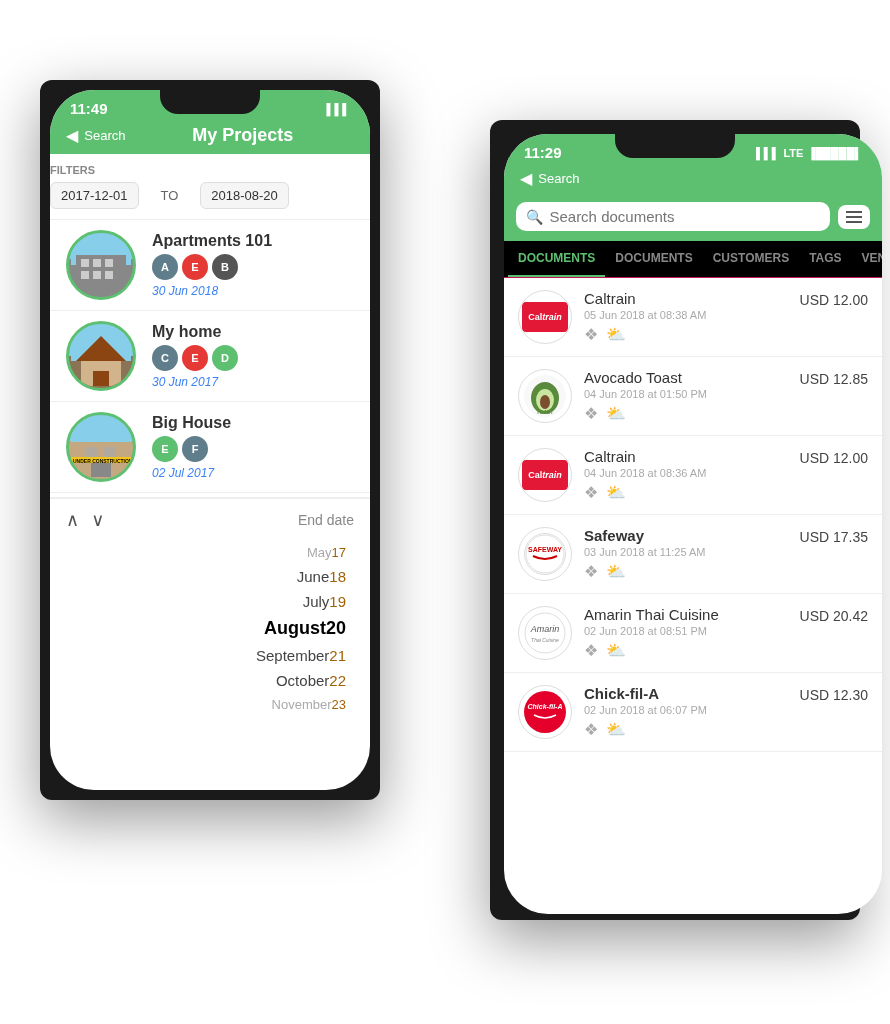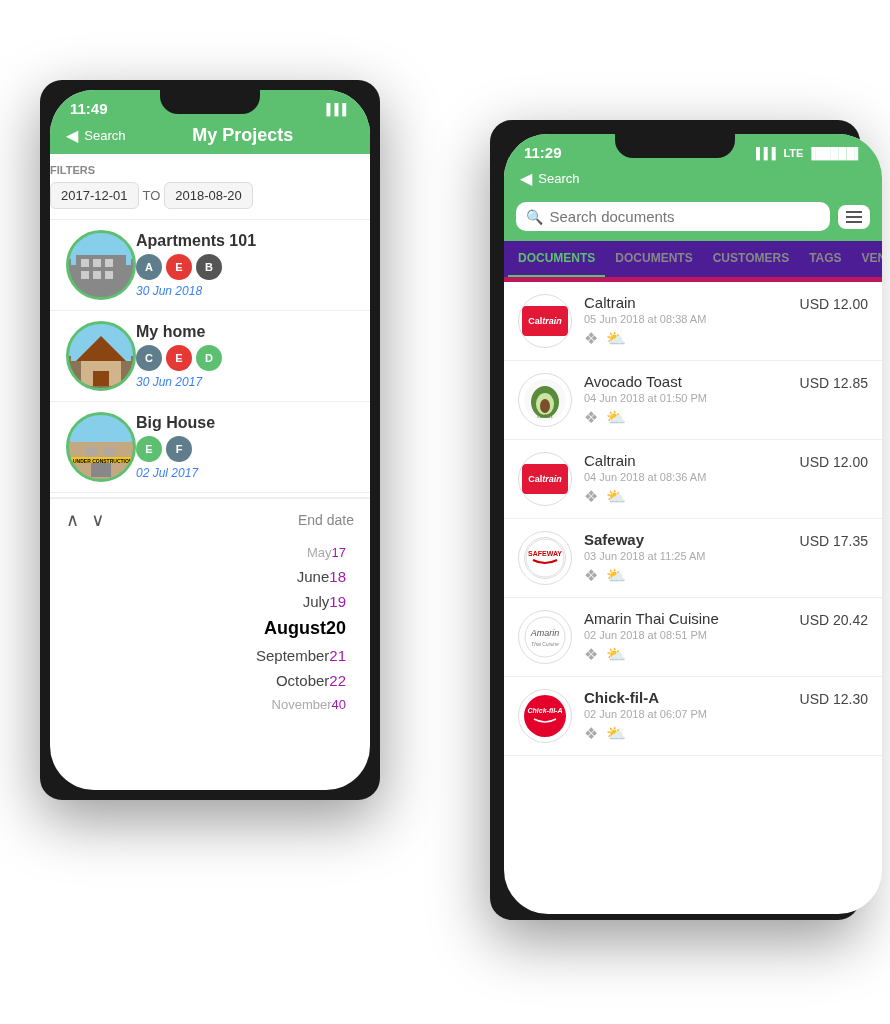--- a/index.html
+++ b/index.html
@@ -17,21 +17,21 @@
     .scene {
       position: relative;
       width: 890px;
       height: 1024px;
       background: white;
     }
 
     
     .phone {
       position: absolute;
-      border-radius: 22px;
+      border-radius: 12px;
       background: #1a1a1a;
       box-shadow: 0 20px 60px rgba(0,0,0,0.4);
     }
 
     .phone-inner {
       overflow: hidden;
       border-radius: 44px;
       background: #fff;
     }
 
@@ -100,40 +100,40 @@
     }
     .p1-filters .filter-label {
       font-size: 11px;
       color: #888;
       font-weight: 600;
       margin-bottom: 6px;
     }
     .p1-filters .filter-row {
       display: flex;
       align-items: center;
-      gap: 4px;
+      gap: 22px;
     }
     .filter-date {
       background: #f5f5f5;
       border: 1px solid #ddd;
       border-radius: 6px;
       padding: 5px 10px;
       font-size: 13px;
       color: #333;
     }
     .filter-to { font-size: 13px; color: #666; }
 
     .project-list { overflow: hidden; }
 
     .project-item {
       display: flex;
       align-items: center;
       padding: 10px 16px;
       border-bottom: 1px solid #eee;
-      gap: 0;
+      gap: 16px;
     }
 
     .project-thumb {
       width: 70px;
       height: 70px;
       border-radius: 50%;
       overflow: hidden;
       flex-shrink: 0;
       background: #ccc;
       border: 3px solid #5dc070;
@@ -182,21 +182,21 @@
       padding: 4px 8px;
       font-size: 15px;
       color: #444;
     }
     .month-row.selected {
       font-weight: 700;
       font-size: 18px;
       color: #000;
     }
     .month-row.dimmed { color: #aaa; font-size: 13px; }
-    .month-num { color: #a21caf; }
+    .month-num { color: #a16207; }
     .month-row.selected .month-num { color: #000; font-weight: 700; }
 
     
     .p2-search-bar {
       background: #5dc070;
       padding: 6px 12px 10px;
       display: flex;
       align-items: center;
       gap: 8px;
     }
@@ -215,23 +215,23 @@
     }
     .filter-btn {
       background: white; border-radius: 8px; padding: 6px 8px;
       display: flex; flex-direction: column; gap: 3px; cursor: pointer; border: none;
     }
     .filter-btn span { display: block; width: 16px; height: 2px; background: #555; }
 
     
     .p2-tabs {
       display: flex;
-      border-bottom: 5px solid #be185d;
+      border-bottom: 1px solid #be185d;
       padding: 0 4px;
-      background: #4c1d95;
+      background: #000000;
     }
     .tab-item {
       padding: 10px 10px;
       font-size: 12px;
       font-weight: 600;
       color: #888;
       cursor: pointer;
       border-bottom: 2px solid transparent;
       white-space: nowrap;
     }
@@ -457,21 +457,21 @@
           <div class="month-row">
             <span>September</span>
             <span class="month-num">21</span>
           </div>
           <div class="month-row">
             <span>October</span>
             <span class="month-num">22</span>
           </div>
           <div class="month-row dimmed">
             <span>November</span>
-            <span class="month-num">40</span>
+            <span class="month-num">23</span>
           </div>
         </div>
       </div>
 
     </div>
   </div>
 
   <div class="phone phone2">
     <div class="phone-inner">
 

